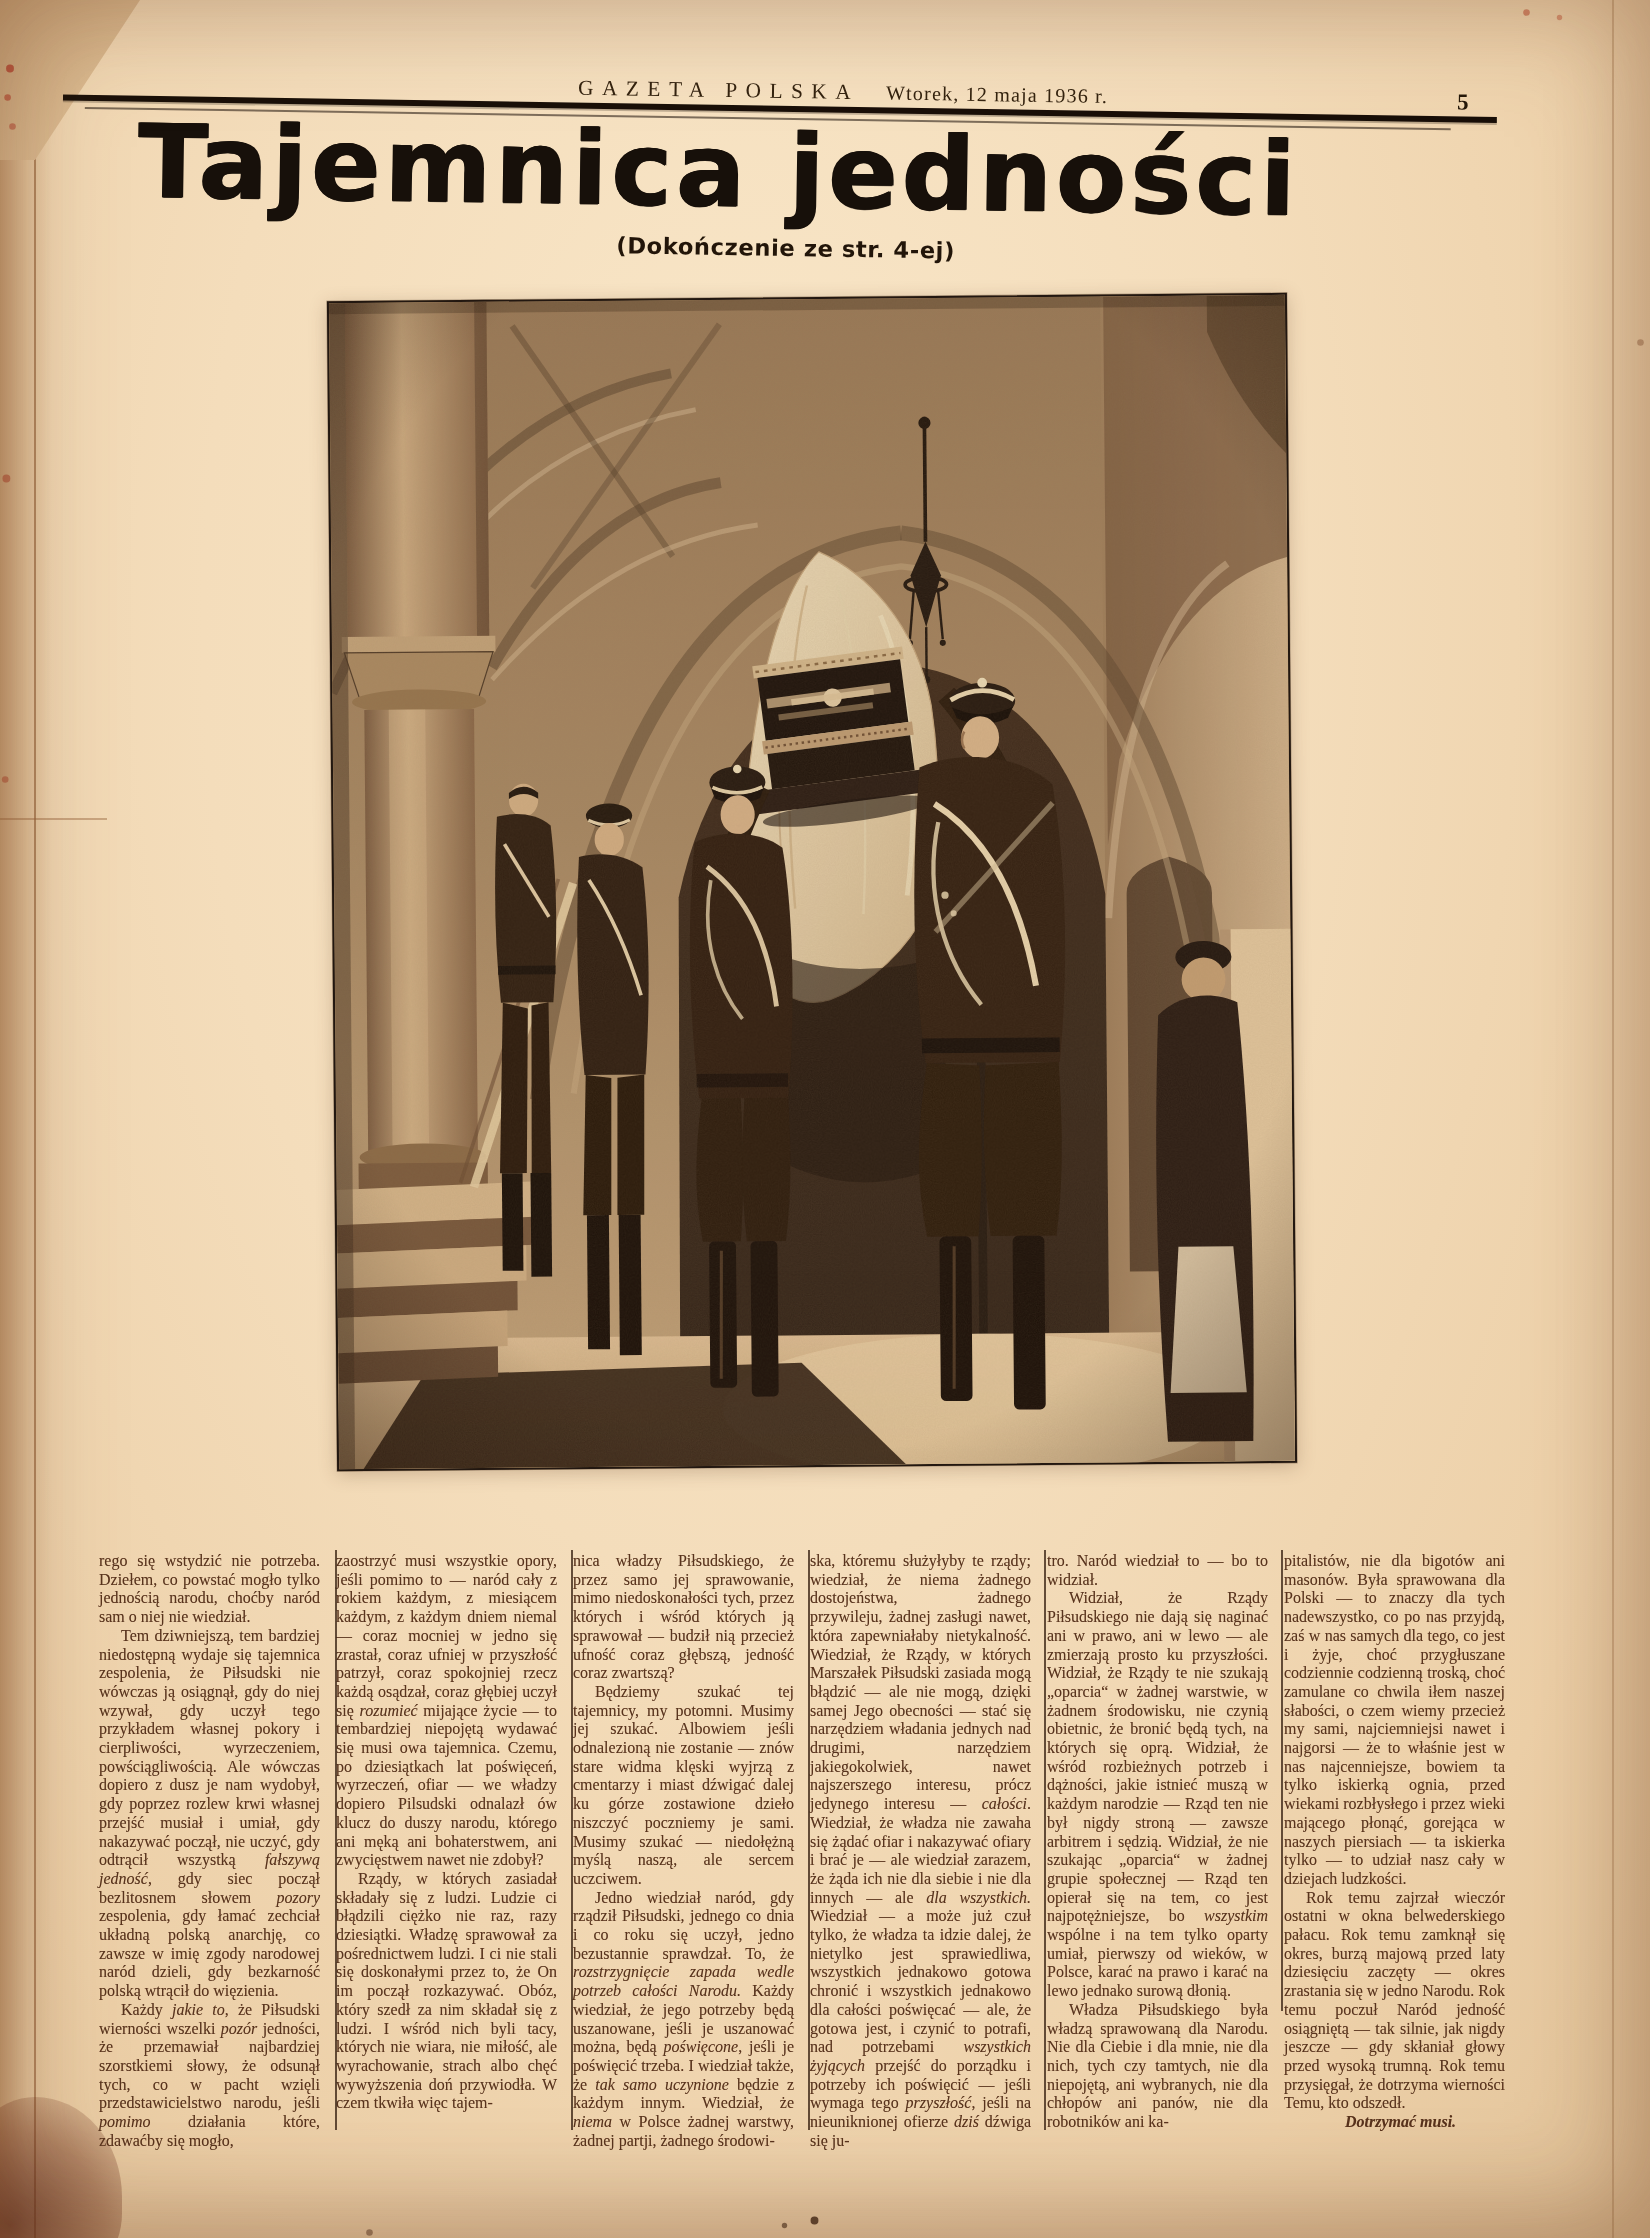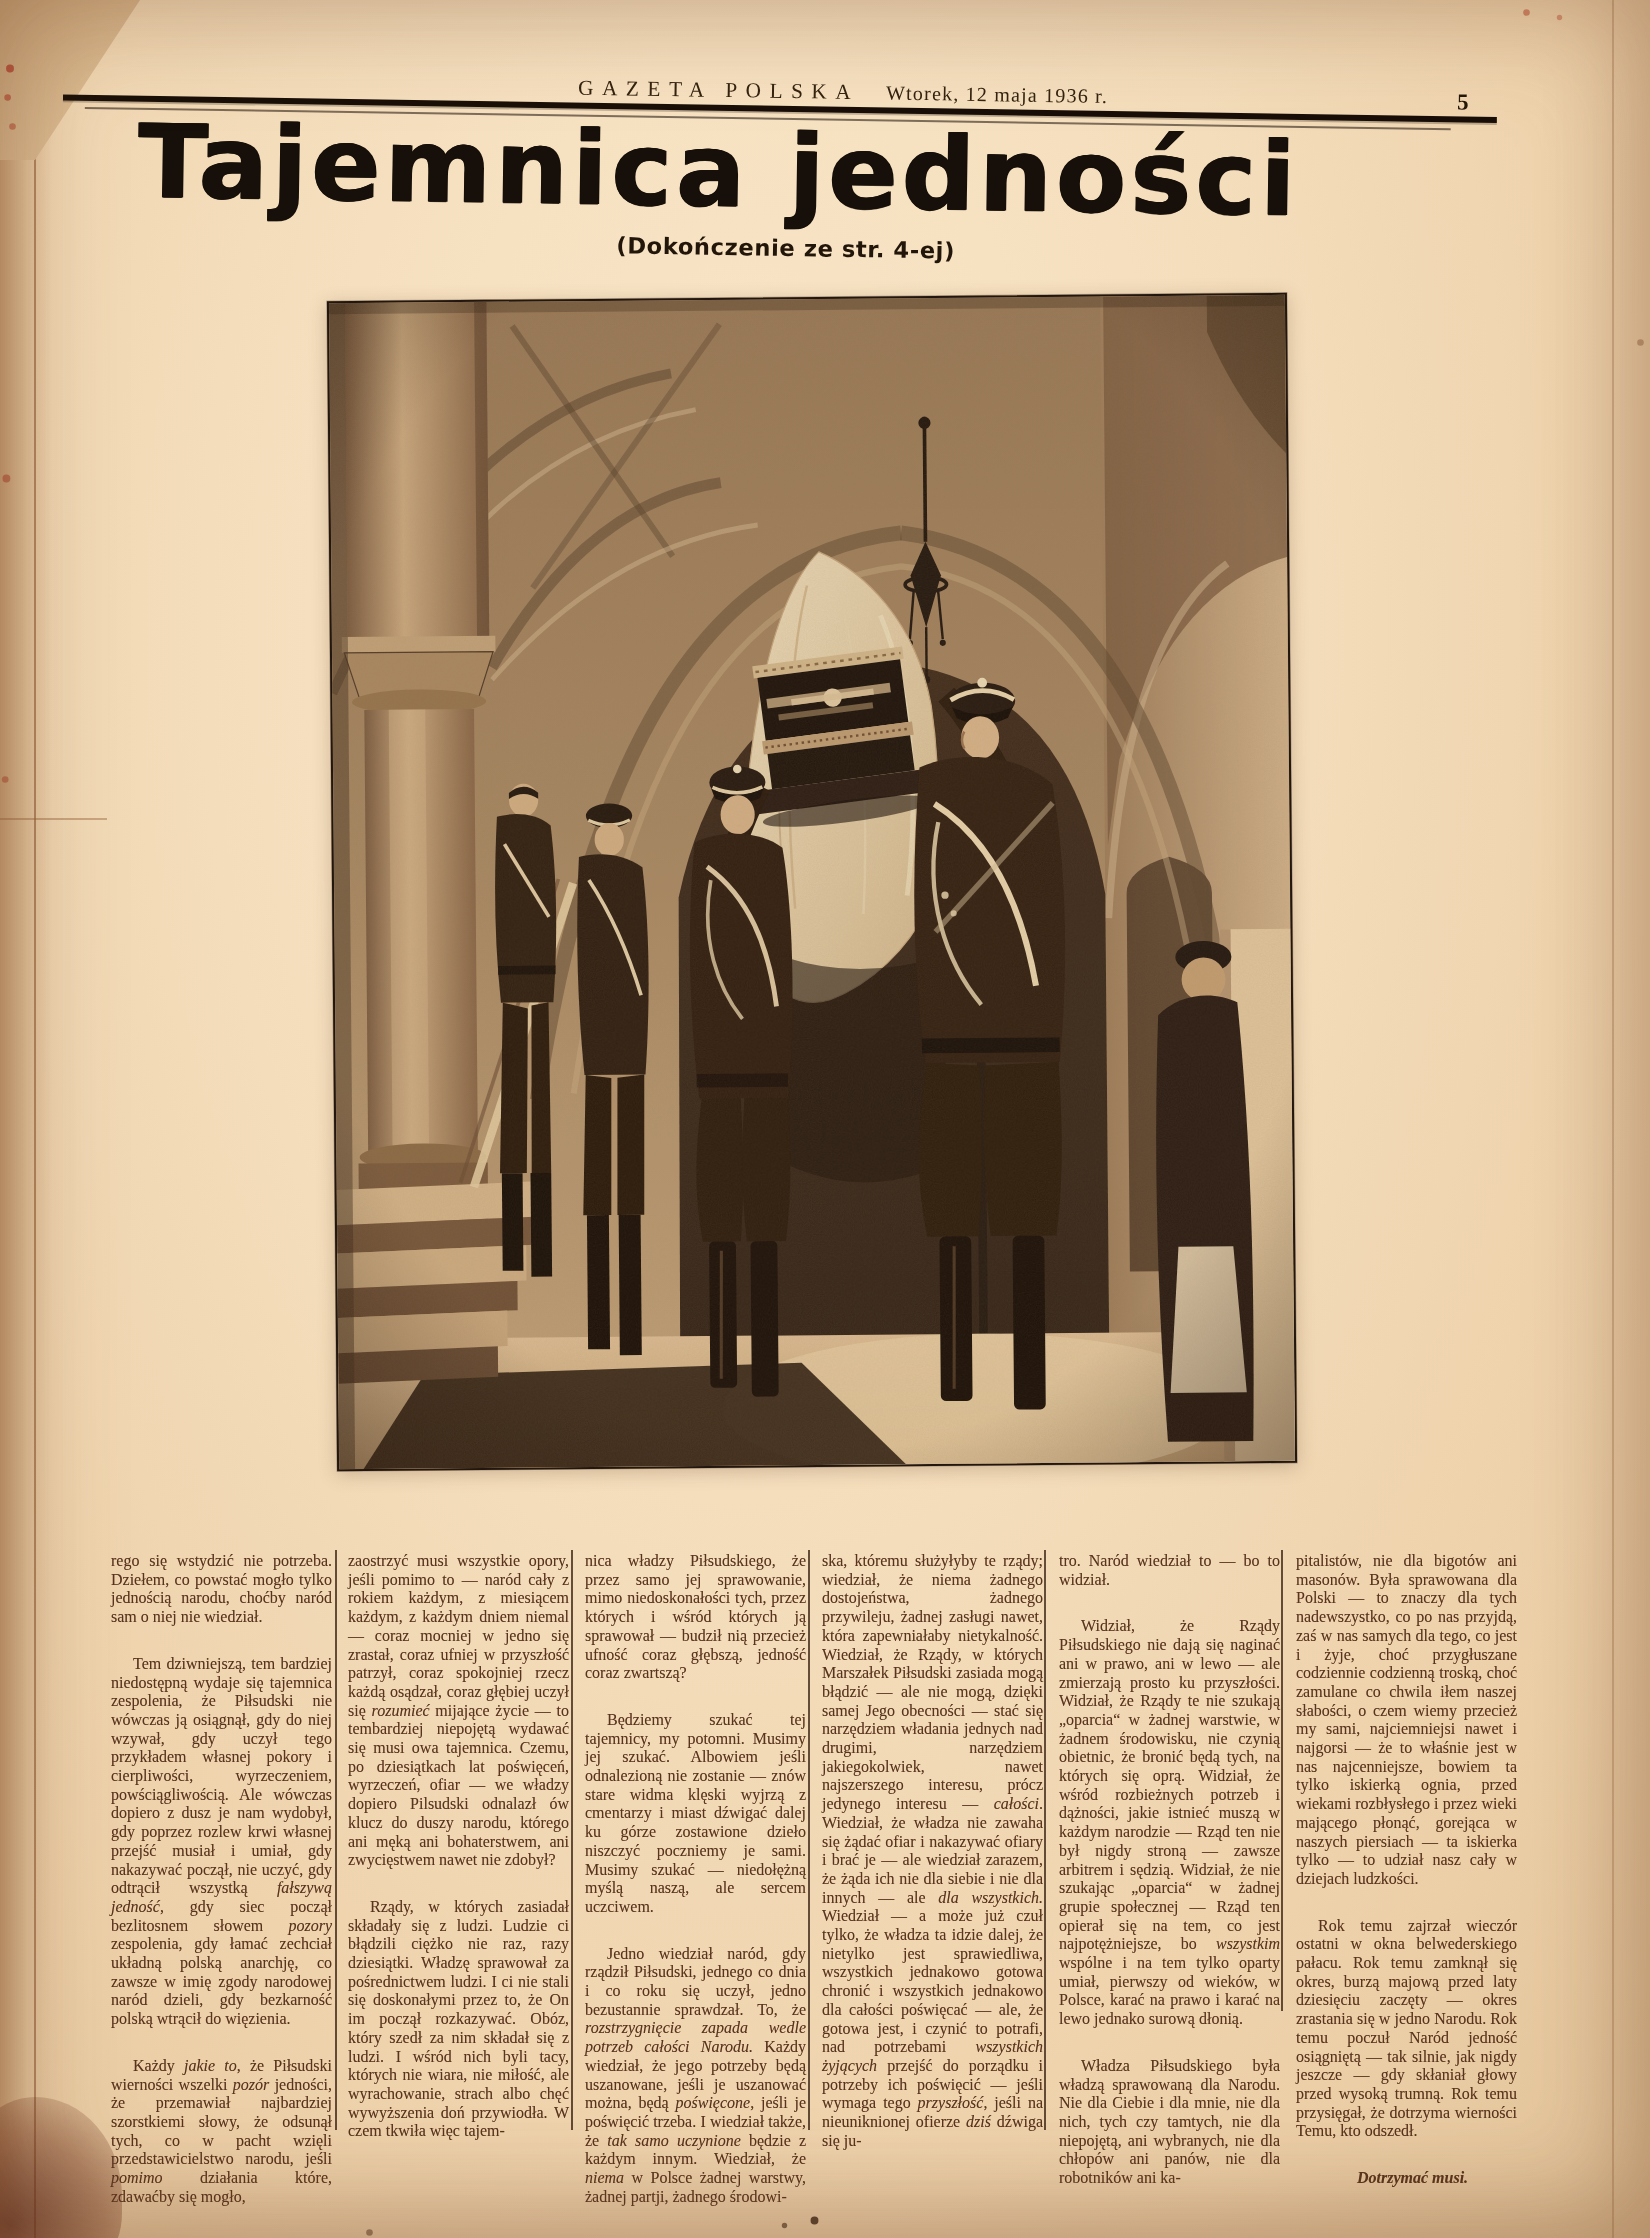--- a/index.html
+++ b/index.html
@@ -53,25 +53,25 @@
     text-shadow:1.2px 0 0 #17100a,-0.6px 0 0 #17100a,0 0.6px 0 rgba(23,16,10,.7);white-space:nowrap;}
   .subhead{position:absolute;left:788px;top:224px;transform:translateX(-50%);
     font-family:"DejaVu Sans","Liberation Sans",sans-serif;font-size:22.6px;font-weight:700;color:#221509;
     letter-spacing:0.6px;white-space:nowrap;}
   
   .photo{position:absolute;left:332px;top:297px;width:956px;height:1166px;margin:0;
     border:2.4px solid #221710;transform:rotate(-.5deg);background:#a98a64;
     box-shadow:0 0 0 0.6px rgba(60,40,25,.3), 0 3.7px 18.3px rgba(90,55,30,.25);}
   .photo svg{display:block;width:100%;height:100%;}
   
-  .columns{position:absolute;left:111px;top:1552px;width:1410px;display:flex;gap:16px;}
+  .columns{position:absolute;left:99px;top:1552px;width:1410px;display:flex;gap:16px;}
   .col{width:221px;font-size:16px;line-height:18.7px;text-align:justify;color:#58331d;
     text-shadow:0 0 0.6px rgba(88,51,29,.35);}
   .col p{margin:0;}
-  .col p.ind{text-indent:22px;margin-top:28px;}
+  .col p.ind{text-indent:22px;}
   .col p.em{font-weight:700;font-style:italic;text-indent:61px;}
   .it{font-style:italic;}
   .colrule{position:absolute;width:1.8px;background:rgba(62,40,24,.8);top:1550px;height:580px;}
   .cr1{left:335px;} .cr2{left:571px;} .cr3{left:808px;} .cr4{left:1044px;}
   .cr5{left:1281px;height:461px;}
 </style>
 </head>
 <body>
 
 <div class="page">

